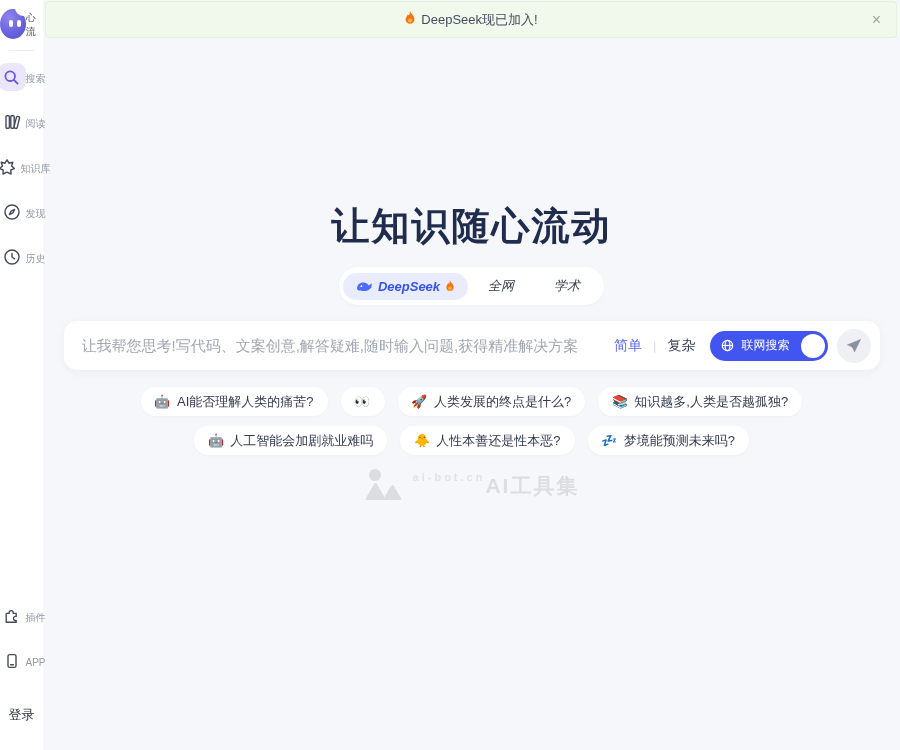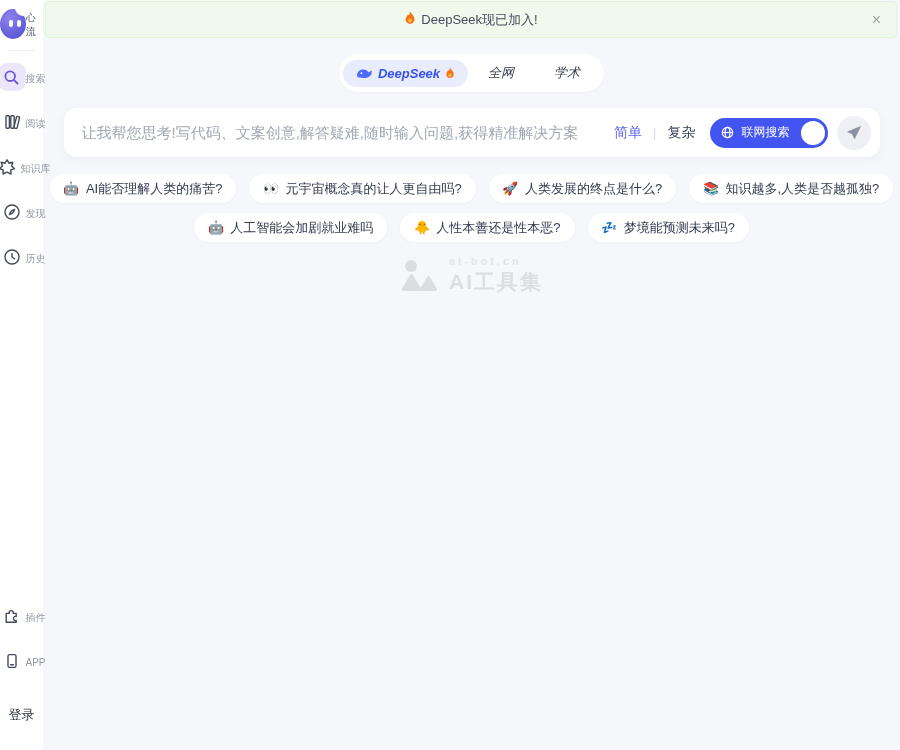--- a/index.html
+++ b/index.html
@@ -63,21 +63,21 @@
     display:flex; align-items:center; justify-content:center; margin-left:9px; cursor:pointer; }
 
   .chips-row { display:flex; gap:13px; margin-top:17px; }
   .chips-row.second { margin-top:10px; }
   .chip { background:#fff; border-radius:999px; height:29px; display:flex; align-items:center;
     gap:6px; padding:0 14px; font-size:13px; color:#333b4f; cursor:pointer;
     box-shadow:0 1px 3px rgba(31,44,78,0.03); white-space:nowrap; }
   .chip-icon { font-size:13px; line-height:1; }
 
   .watermark { margin-top:13px; display:flex; align-items:center; gap:7px; user-select:none; }
-  .wm-text { display:flex; flex-direction:column; }
+  .wm-text { display:flex; }
   .wm-line1 { font-size:11px; font-weight:700; letter-spacing:3px; color:#e1e3e6; }
   .wm-line2 { font-size:21px; font-weight:700; letter-spacing:2px; color:#dcdee2; margin-top:1px; }
 </style>
 </head>
 <body>
 
 <div class="app">
 
   <nav class="sidebar">
     <div class="logo-wrap">
@@ -166,20 +166,21 @@
       <svg width="12" height="14" viewBox="0 0 12 14">
         <path d="M6 0 C6.8 3 10.4 4.2 10.4 8.4 A4.4 4.4 0 0 1 1.6 8.4 C1.6 6.2 3.2 5.2 3.8 3.4 C4.6 4.8 5.6 4.6 6 0 Z" fill="#f5740f"></path>
         <circle cx="6" cy="9.6" r="2" fill="#fdb549"></circle>
       </svg>
       <span>DeepSeek现已加入!</span>
     </div>
     <span class="banner-close">×</span>
   </div>
 
   <main class="main">
+    <h1 class="title">让知识随心流动</h1>
 
     <div class="tabs">
       <div class="tab active">
         <svg width="17" height="13" viewBox="0 0 17 13">
           <path d="M1 8.6 C1 4.6 4.2 2.4 7.4 2.6 C9.6 2.7 11.6 3.8 12.6 5.6 L15.8 3.2 L15.4 7.4 C13.6 9.9 10.8 11 7.8 11 C4.6 11 1 10.8 1 8.6 Z" fill="#4d6bfe"></path>
           <circle cx="5.4" cy="6.2" r="0.9" fill="#fff"></circle>
         </svg>
         <span>DeepSeek</span>
         <svg width="10" height="12" viewBox="0 0 12 14">
           <path d="M6 0 C6.8 3 10.4 4.2 10.4 8.4 A4.4 4.4 0 0 1 1.6 8.4 C1.6 6.2 3.2 5.2 3.8 3.4 C4.6 4.8 5.6 4.6 6 0 Z" fill="#f5740f"></path>
@@ -217,21 +218,20 @@
       </div>
     </div>
 
     <div class="chips-row">
       <div class="chip">
         <span class="chip-icon">🤖</span>
         <span>AI能否理解人类的痛苦?</span>
       </div>
       <div class="chip">
         <span class="chip-icon">👀</span>
-        <span>元宇宙概念真的让人更自由吗?</span>
       </div>
       <div class="chip">
         <span class="chip-icon">🚀</span>
         <span>人类发展的终点是什么?</span>
       </div>
       <div class="chip">
         <span class="chip-icon">📚</span>
         <span>知识越多,人类是否越孤独?</span>
       </div>
     </div>

